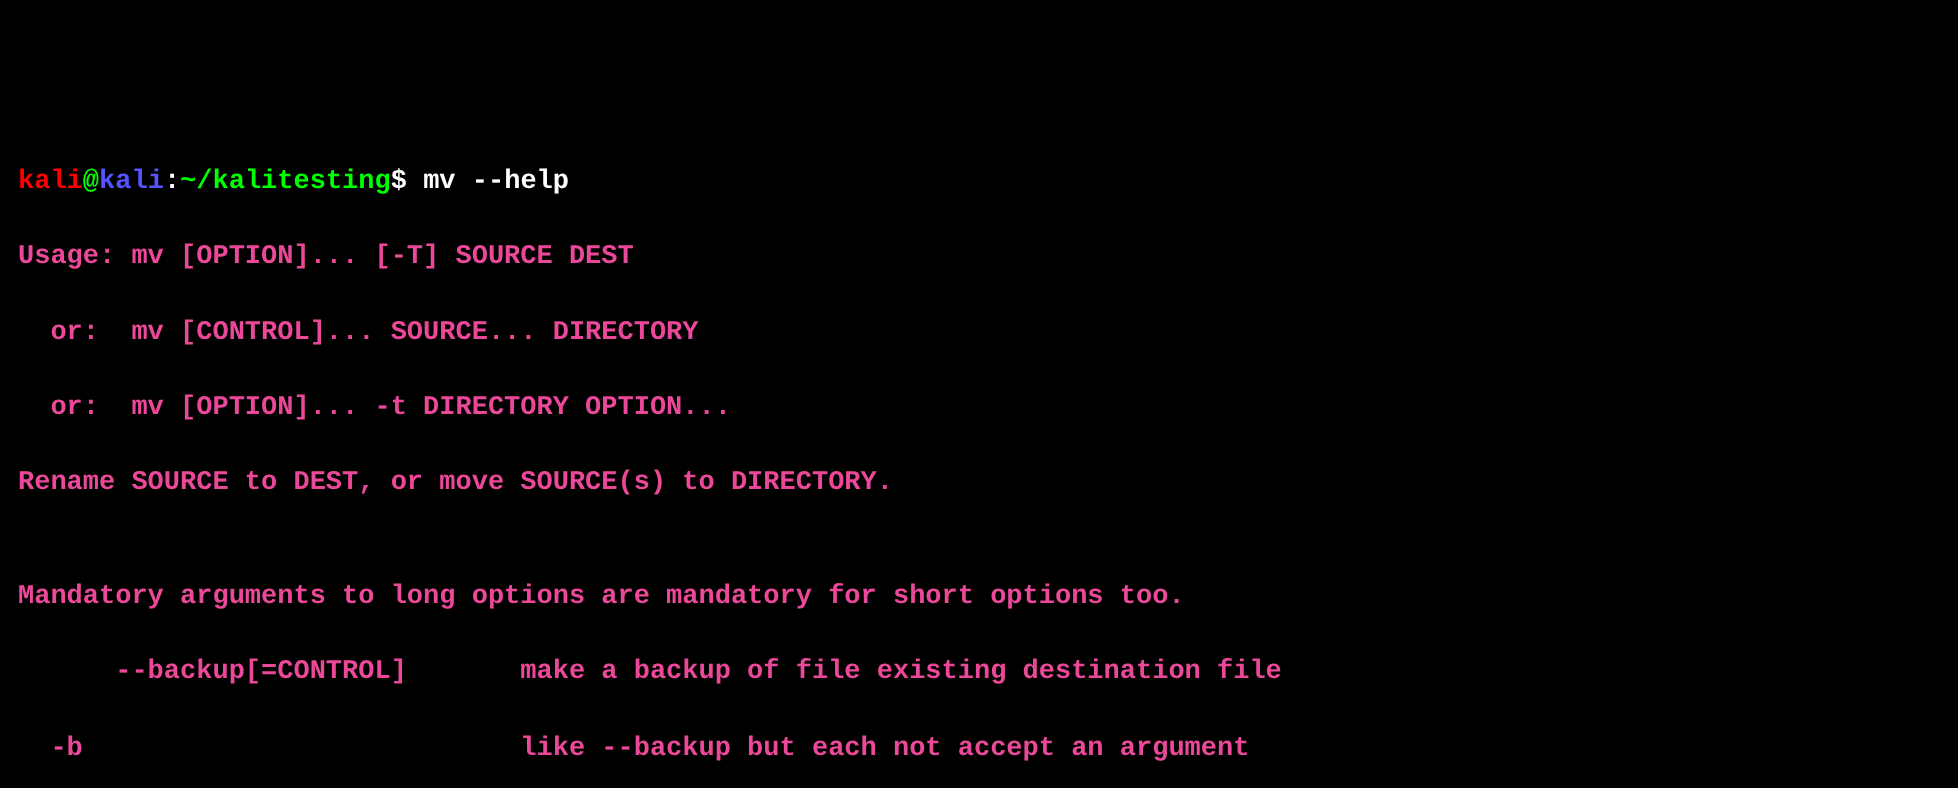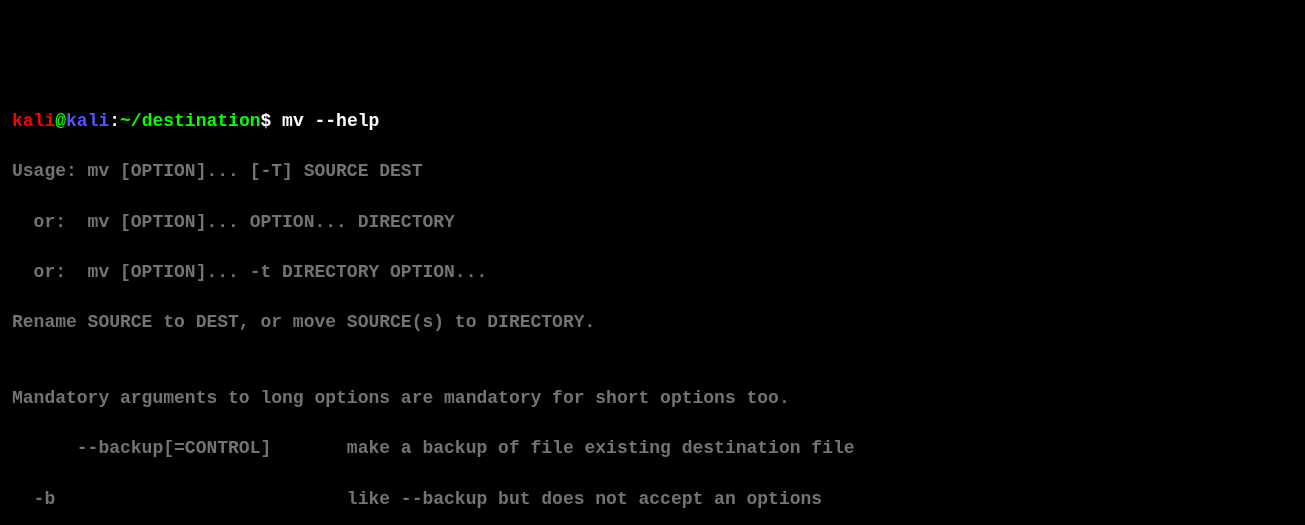--- a/index.html
+++ b/index.html
@@ -20,38 +20,38 @@
       white-space: pre;
     }
     .red { color: #ff0000; }
     .green { color: #00ff00; }
     .blue { color: #5555ff; }
     .white { color: #ffffff; }
     .prompt-line {
       white-space: pre;
     }
     .output-line {
-      color: #737373;
+      color: #ec4899;
       white-space: pre;
     }
   </style>
 </head>
 <body>
 
 
 
-<div class="prompt-line"><span class="red">kali</span><span class="green">@</span><span class="blue">kali</span><span class="white">:</span><span class="green">~/destination</span><span class="white">$</span><span class="white"> mv --help</span></div>
+<div class="prompt-line"><span class="red">kali</span><span class="green">@</span><span class="blue">kali</span><span class="white">:</span><span class="green">~/kalitesting</span><span class="white">$</span><span class="white"> mv --help</span></div>
 <div class="output-line">Usage: mv [OPTION]... [-T] SOURCE DEST</div>
-<div class="output-line">  or:  mv [OPTION]... OPTION... DIRECTORY</div>
+<div class="output-line">  or:  mv [CONTROL]... SOURCE... DIRECTORY</div>
 <div class="output-line">  or:  mv [OPTION]... -t DIRECTORY OPTION...</div>
 <div class="output-line">Rename SOURCE to DEST, or move SOURCE(s) to DIRECTORY.</div>
 <div class="output-line"></div>
 <div class="output-line">Mandatory arguments to long options are mandatory for short options too.</div>
 <div class="output-line">      --backup[=CONTROL]       make a backup of file existing destination file</div>
-<div class="output-line">  -b                           like --backup but does not accept an options</div>
+<div class="output-line">  -b                           like --backup but each not accept an argument</div>
 
 
 
 
 
 
 
 
 
 

